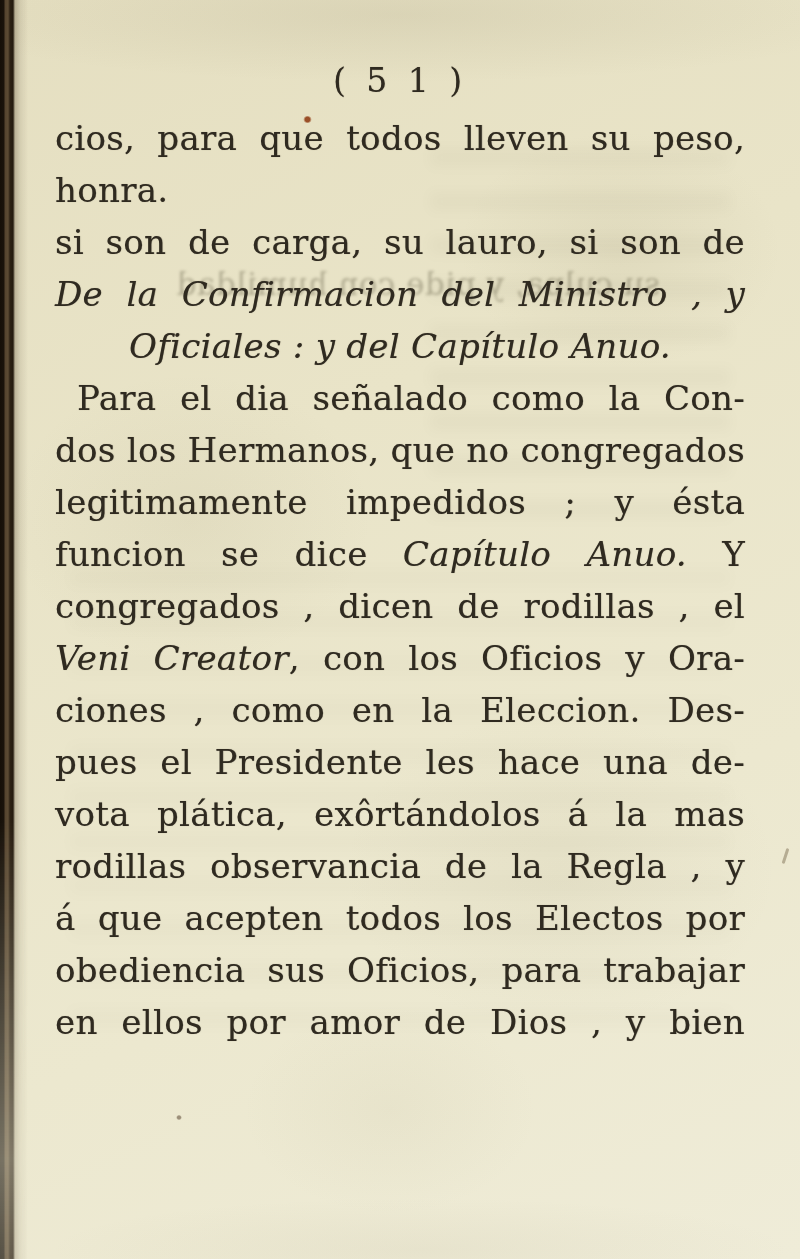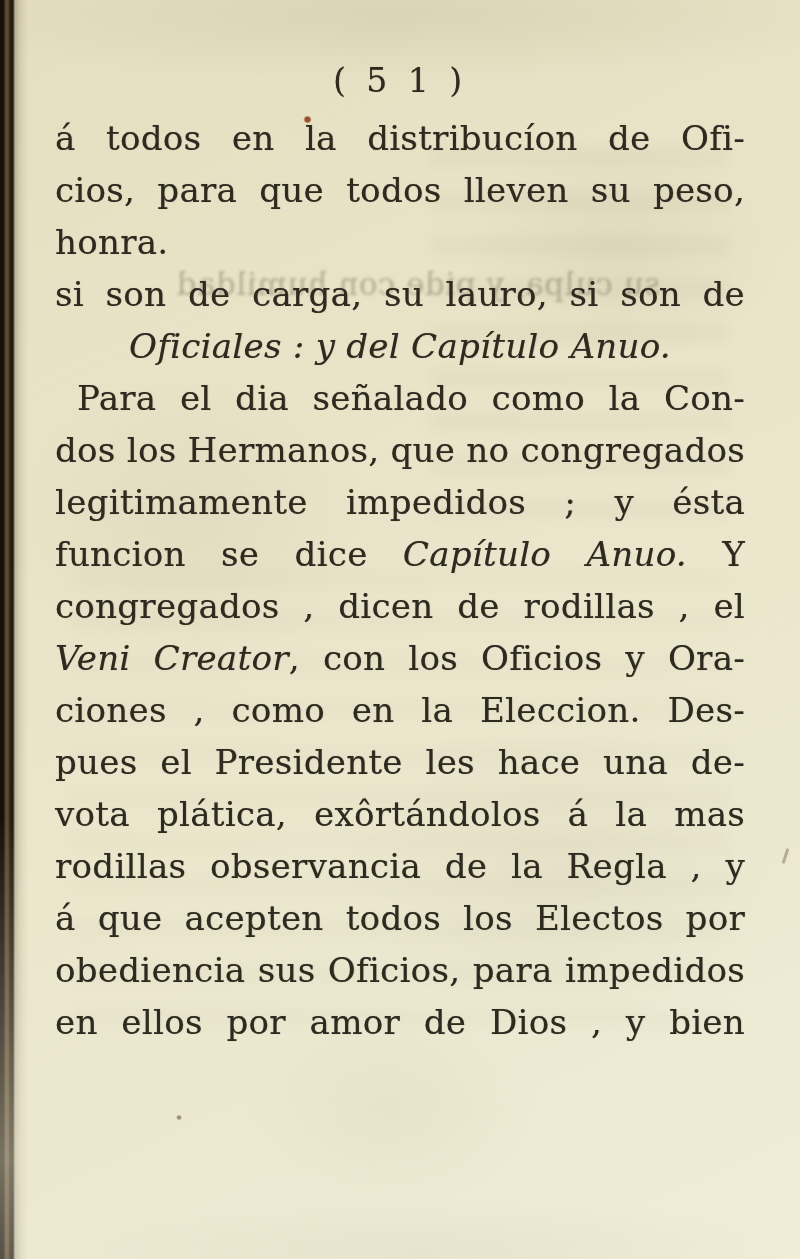--- a/index.html
+++ b/index.html
@@ -76,37 +76,37 @@
 
 <div class="scan">
   <div class="mottle"></div>
   <div class="ghost-block ghost-a"></div>
   <div class="ghost-block ghost-b"></div>
   <div class="ghost-line">su culpa, y pide con humildad</div>
 
   <div class="content">
     <div class="page-num">( 5 1 )</div>
     <div>
-        <div class="line justify"><span>á todos en la distribucíon de Ofi-</span></div>
         <div class="line justify"><span>cios, para que todos lleven su peso,</span></div>
         <div class="line flush"><span>honra.</span></div>
         <div class="line justify"><span>si son de carga, su lauro, si son de</span></div>
+        <div class="line justify"><span class="it">De la Confirmacion del Ministro , y</span></div>
         <div class="line center"><span class="it">Oficiales : y del Capítulo Anuo.</span></div>
         <div class="line justify indent"><span>Para el dia señalado como la Con-</span></div>
         <div class="line justify"><span>dos los Hermanos, que no congregados</span></div>
         <div class="line justify"><span>legitimamente impedidos ; y ésta</span></div>
         <div class="line justify"><span>funcion se dice </span><span class="it">Capítulo Anuo.</span><span> Y</span></div>
         <div class="line justify"><span>congregados , dicen de rodillas , el</span></div>
         <div class="line justify"><span class="it">Veni Creator</span><span>, con los Oficios y Ora-</span></div>
         <div class="line justify"><span>ciones , como en la Eleccion. Des-</span></div>
         <div class="line justify"><span>pues el Presidente les hace una de-</span></div>
         <div class="line justify"><span>vota plática, exôrtándolos á la mas</span></div>
         <div class="line justify"><span>rodillas observancia de la Regla , y</span></div>
         <div class="line justify"><span>á que acepten todos los Electos por</span></div>
-        <div class="line justify"><span>obediencia sus Oficios, para impedidos</span></div>
+        <div class="line justify"><span>obediencia sus Oficios, para trabajar</span></div>
         <div class="line justify"><span>en ellos por amor de Dios , y bien</span></div>
       </div>
   </div>
 
   <div class="binding"></div>
   <div class="speck speck-1"></div>
   <div class="speck speck-2"></div>
   <div class="margin-mark"></div>
 </div>
 

